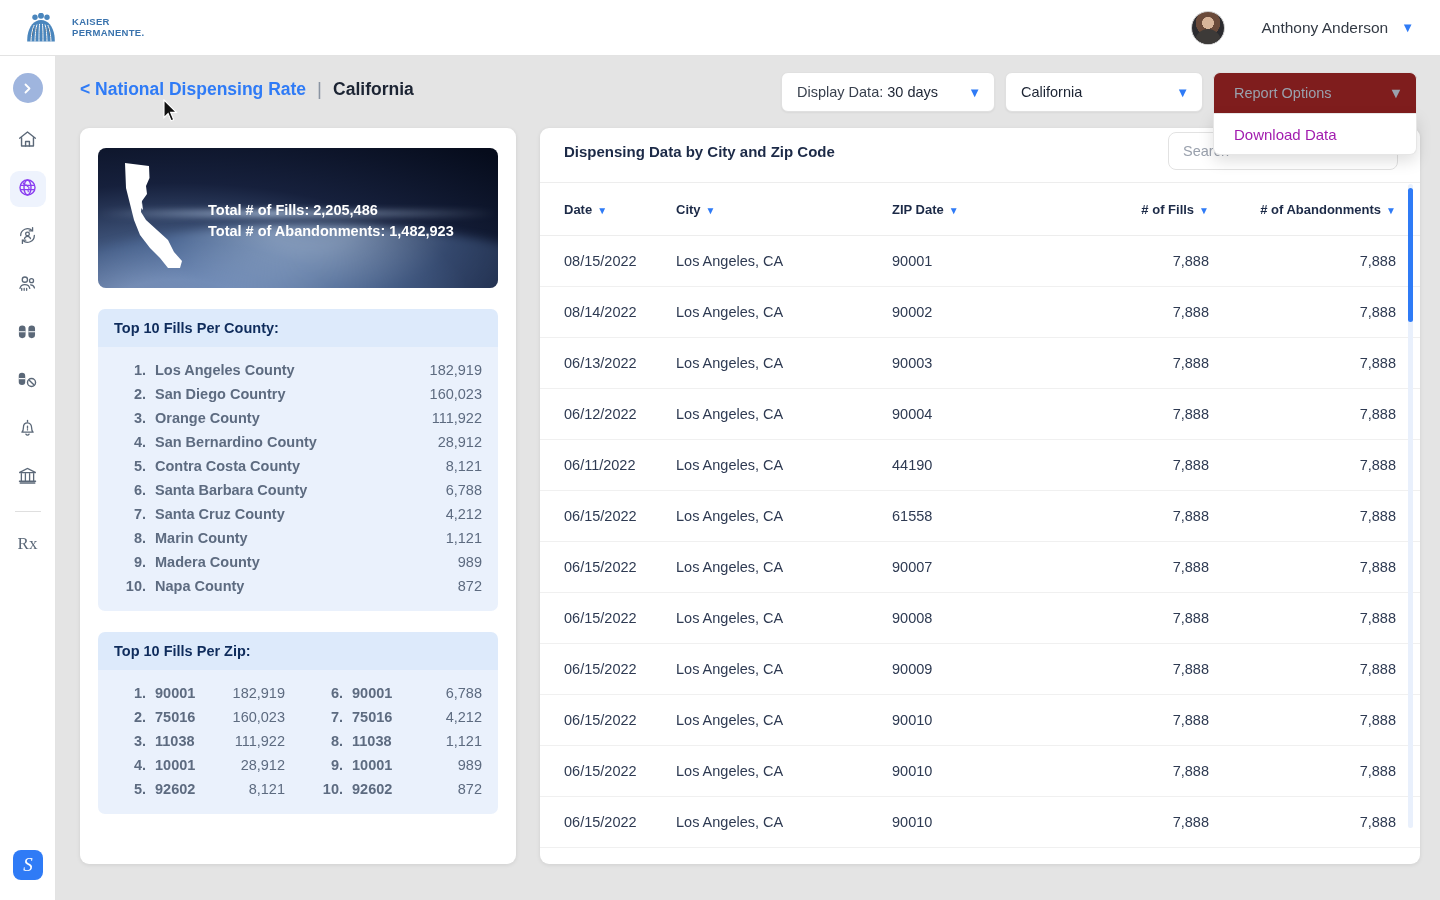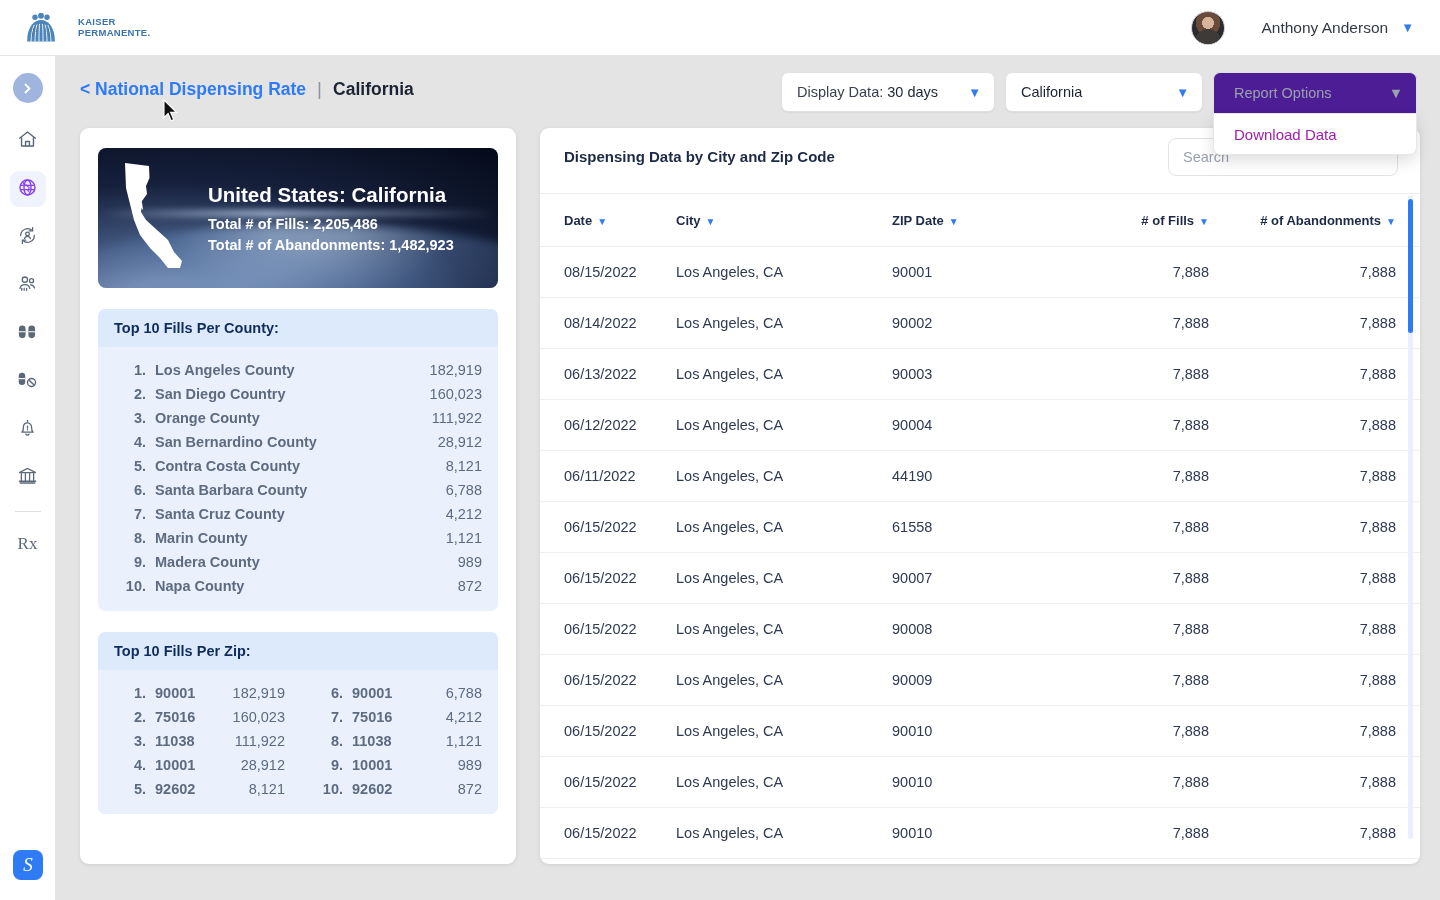--- a/index.html
+++ b/index.html
@@ -12,21 +12,21 @@
   }
 
   
   .topbar {
     position: absolute; left: 0; top: 0; width: 1440px; height: 56px;
     background: #ffffff;
     border-bottom: 1px solid #e3e3e3;
     display: flex; align-items: center; justify-content: space-between;
     z-index: 40;
   }
-  .brand { display: flex; align-items: center; gap: 20px; margin-left: 24px; }
+  .brand { display: flex; align-items: center; gap: 14px; margin-left: 24px; }
   .brand-mark { width: 34px; height: 30px; position: relative; }
   .brand-text { line-height: 1.08; }
   .brand-text div {
     font-size: 9.5px; font-weight: 700; color: #3a73ad; letter-spacing: .3px;
   }
   .user-zone { display: flex; align-items: center; gap: 13px; margin-right: 26px; }
   .avatar {
     width: 34px; height: 34px; border-radius: 50%;
     background: radial-gradient(circle at 50% 34%, #d8b59a 0 22%, #6a4a3a 23% 46%, #2b2b2f 47% 100%);
     border: 1px solid #ccc; overflow: hidden; position: relative;
@@ -90,21 +90,21 @@
     box-shadow: 0 1px 2px rgba(0,0,0,.05);
   }
   .ctrl-label { font-size: 14.5px; color: #39414e; white-space: nowrap; }
   .ctrl-label b { font-weight: 400; color: #1c2433; }
   #ctrl-display { left: 781px; top: 72px; width: 214px; }
   #ctrl-state   { left: 1005px; top: 72px; width: 198px; }
 
   
   .dd-wrap { position: absolute; left: 1213px; top: 72px; width: 204px; z-index: 60; }
   .dd-head {
-    height: 42px; background: #4c1d95;
+    height: 42px; background: #7f1d1d;
     border: 1px solid #e0e0e0; border-bottom: 1px solid #ececec;
     border-radius: 7px 7px 0 0;
     display: flex; align-items: center; justify-content: space-between;
     padding: 0 13px 0 20px; cursor: pointer;
   }
   .dd-head span { font-size: 14.5px; color: #9aa1ad; }
   .dd-menu {
     background: #fff; border: 1px solid #e6e6e6; border-top: none;
     border-radius: 0 0 7px 7px; overflow: hidden;
     box-shadow: 0 6px 16px rgba(0,0,0,.13);
@@ -167,21 +167,21 @@
 
   
   .right-card {
     position: absolute; left: 540px; top: 128px;
     width: 880px; height: 736px;
     background: #fff; border-radius: 9px;
     box-shadow: 0 1px 4px rgba(0,0,0,.09);
     overflow: hidden;
   }
   .rc-head {
-    height: 66px; display: flex; align-items: center; justify-content: space-between;
+    height: 55px; display: flex; align-items: center; justify-content: space-between;
     padding: 0 22px 8px 24px; border-bottom: 1px solid #ededed;
   }
   .rc-title { font-size: 15px; font-weight: 700; color: #1c2a47; }
   .search {
     width: 230px; height: 38px; border: 1px solid #e2e2e2; border-radius: 8px;
     padding: 0 14px; font-size: 14.5px; color: #9aa1ad; outline: none;
     font-family: "Liberation Sans", sans-serif; background: #fff;
   }
   .search::placeholder { color: #9aa1ad; }
   table { width: 100%; border-collapse: collapse; table-layout: fixed; }
@@ -384,21 +384,20 @@
 <div class="left-card">
 
   <div class="hero">
     <span class="hero-state">
       <svg width="82" height="112" viewBox="0 0 82 112">
         <path fill="#ffffff" d="M9 3 L33 6 L33.5 18 L30 26 L31 34 L26 41 L25 52 L30 60 L41 70 L52 80 L58 92 L66 101 L64 108 L52 108 L44 98 L34 88 L24 75 L18 60 L14 44 L10 28 Z"></path>
         <path fill="#ffffff" d="M26 42 L24 47 L27 50 Z"></path>
       </svg>
     </span>
     <div class="hero-txt">
-      <div class="hero-title">United States: California</div>
       <div class="hero-line">Total # of Fills: 2,205,486</div>
       <div class="hero-line">Total # of Abandonments: 1,482,923</div>
     </div>
   </div>
 
   <div class="panel">
     <div class="panel-head">Top 10 Fills Per County:</div>
     <div class="panel-body">
       <div class="rowline">
           <span class="rk">1.</span>

